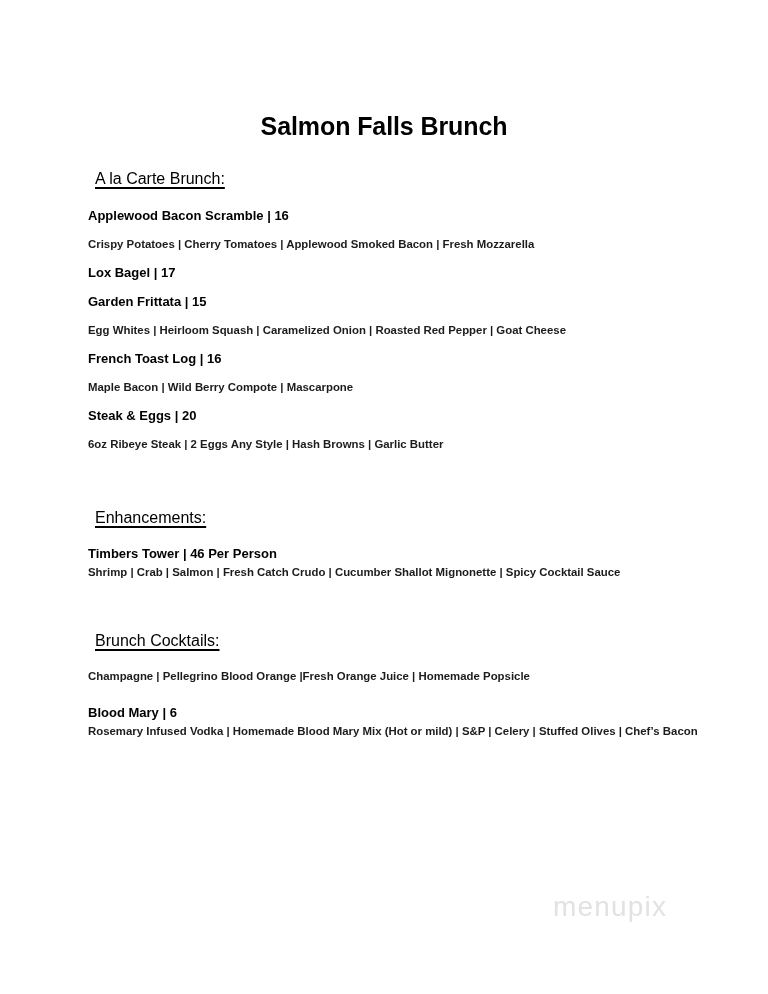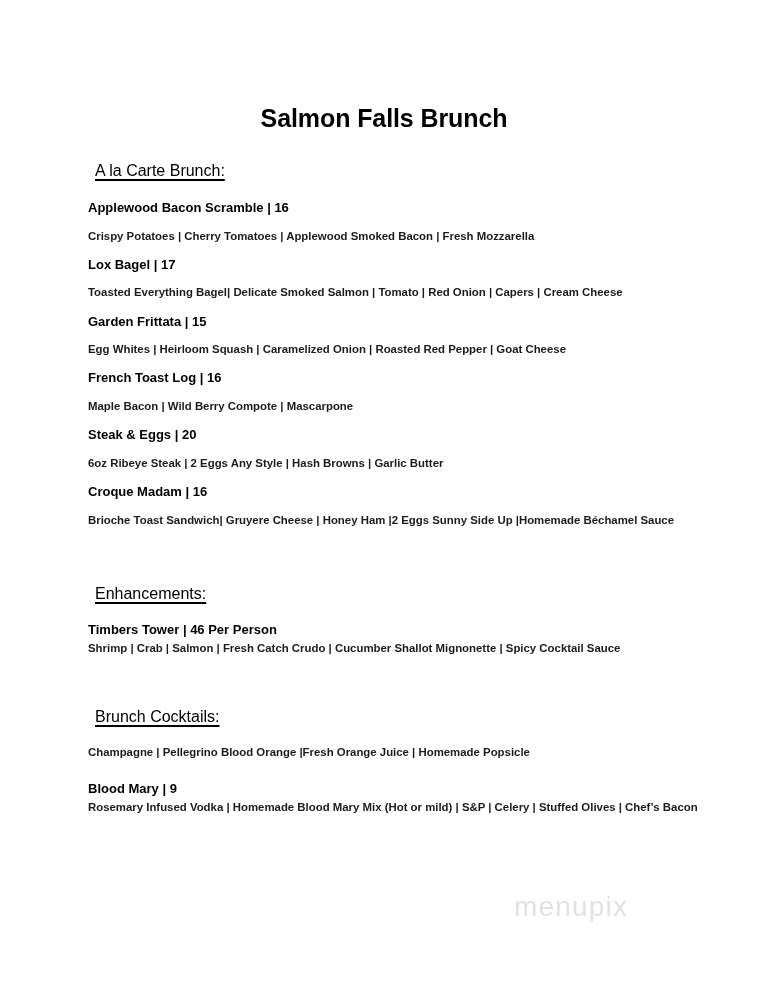--- a/index.html
+++ b/index.html
@@ -26,21 +26,21 @@
     position: absolute;
     left: 0;
     top: 0;
     width: 768px;
     padding: 0 70px 0 88px;
     box-sizing: border-box;
   }
 
   
   .doc-title {
-    margin: 0;
+    margin: 8px;
     padding-top: 104px;
     text-align: center;
     font-size: 25px;
     font-weight: bold;
     letter-spacing: -0.1px;
     line-height: 1.15;
     
     padding-right: 18px;
   }
 
@@ -85,21 +85,21 @@
   .list-alacarte .item-desc { margin-top: 13px; }
 
   
   .list-tight .item { margin-top: 22px; }
   .list-tight .item:first-child { margin-top: 19px; }
   .list-tight .item-desc { margin-top: 3px; }
 
   
   .watermark {
     position: absolute;
-    left: 514px;
+    left: 553px;
     top: 893px;
     font-size: 28px;
     font-weight: normal;
     letter-spacing: 1.2px;
     color: #e2e2e2;
     user-select: none;
     white-space: pre;
     line-height: 1;
   }
 </style>
@@ -113,57 +113,52 @@
 
     <h2 class="section-heading sec-alacarte"><span class="u">A la Carte Brunch:</span></h2>
 
     <div class="list-alacarte">
       <div class="item">
         <p class="item-name">Applewood Bacon Scramble | 16</p>
         <p class="item-desc">Crispy Potatoes | Cherry Tomatoes | Applewood Smoked Bacon | Fresh Mozzarella</p>
       </div>
       <div class="item">
         <p class="item-name">Lox Bagel | 17</p>
-        <p class="item-desc">Toasted Everything Bagel| Delicate Smoked Salmon | Tomato | Red Onion | Capers | Cream Cheese</p>
       </div>
       <div class="item">
         <p class="item-name">Garden Frittata | 15</p>
         <p class="item-desc">Egg Whites | Heirloom Squash | Caramelized Onion | Roasted Red Pepper | Goat Cheese</p>
       </div>
       <div class="item">
         <p class="item-name">French Toast Log | 16</p>
         <p class="item-desc">Maple Bacon | Wild Berry Compote | Mascarpone</p>
       </div>
       <div class="item">
         <p class="item-name">Steak &amp; Eggs | 20</p>
         <p class="item-desc">6oz Ribeye Steak | 2 Eggs Any Style | Hash Browns | Garlic Butter</p>
-      </div>
-      <div class="item">
-        <p class="item-name">Croque Madam | 16</p>
-        <p class="item-desc">Brioche Toast Sandwich| Gruyere Cheese | Honey Ham |2 Eggs Sunny Side Up |Homemade Béchamel Sauce</p>
       </div>
     </div>
 
     <h2 class="section-heading sec-enhancements"><span class="u">Enhancements:</span></h2>
 
     <div class="list-tight">
       <div class="item">
         <p class="item-name">Timbers Tower | 46 Per Person</p>
         <p class="item-desc">Shrimp | Crab | Salmon | Fresh Catch Crudo | Cucumber Shallot Mignonette | Spicy Cocktail Sauce</p>
       </div>
     </div>
 
     <h2 class="section-heading sec-cocktails"><span class="u">Brunch Cocktails:</span></h2>
 
     <div class="list-tight">
       <div class="item">
         <p class="item-desc">Champagne | Pellegrino Blood Orange |Fresh Orange Juice | Homemade Popsicle</p>
       </div>
       <div class="item">
-        <p class="item-name">Blood Mary | 9</p>
+        <p class="item-name">Blood Mary | 6</p>
         <p class="item-desc">Rosemary Infused Vodka | Homemade Blood Mary Mix (Hot or mild) | S&amp;P | Celery | Stuffed Olives | Chef’s Bacon</p>
       </div>
 
     </div>
 
   </div>
 
   <div class="watermark">menupix</div>
 </div>
 

